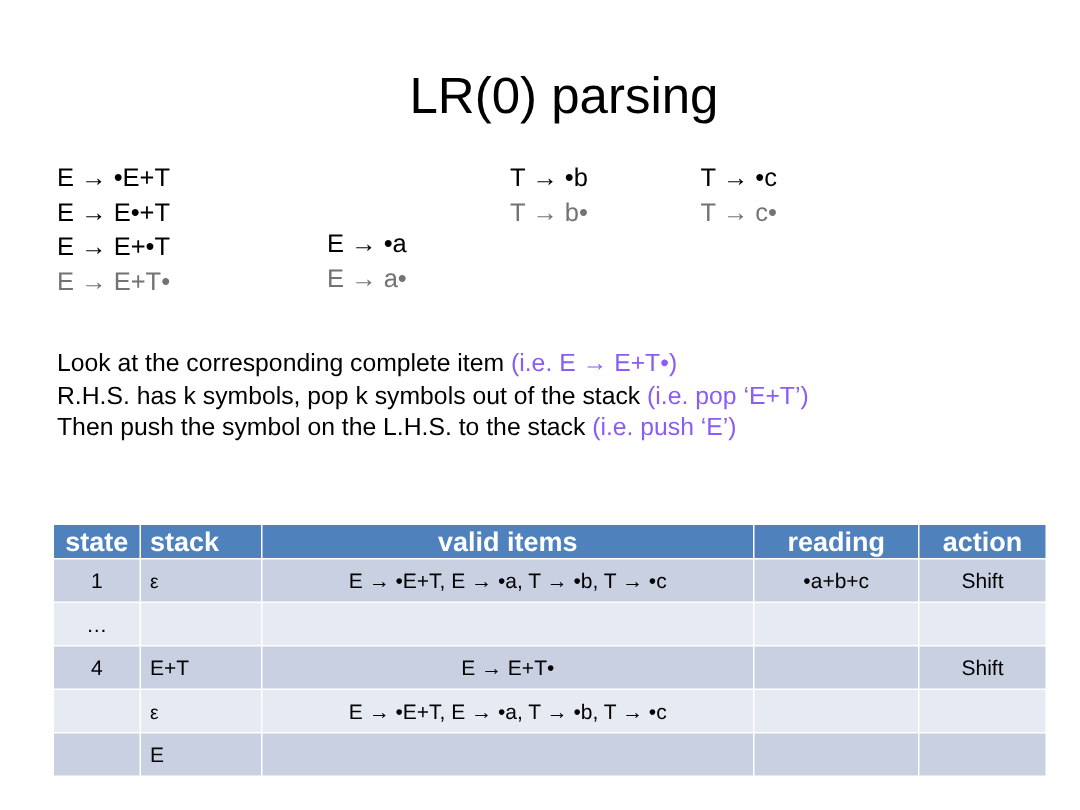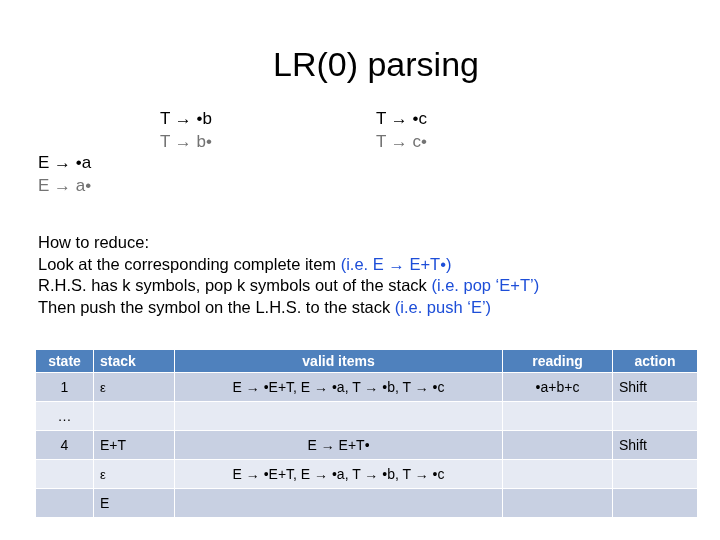--- a/index.html
+++ b/index.html
@@ -42,38 +42,38 @@
   .items-row {
     display: flex;
     white-space: nowrap;
   }
   .items-col {
     flex: 0 0 auto;
   }
   .col-w1 { width: 180px; }
   .col-w2 { width: 122px; margin-top: 44px; }
   .col-w3 { width: 127px; }
-  .col-w4 { width: 140px; text-align: right; }
+  .col-w4 { width: 140px; }
   .itm { display: block; }
   .itm-black { color: #000000; }
   .itm-blue  { color: #737373; }
 
   
   #explain {
     position: absolute;
     left: 38px;
     top: 232px;
     width: 650px;
     font-size: 16.5px;
     line-height: 21.5px;
     white-space: nowrap;
   }
   #explain .exp-line { display: block; }
   .exp-dark  { color: #000000; }
-  .exp-green { color: #1d4ed8; }
+  .exp-green { color: #8b5cf6; }
 
   
   #parse-table {
     position: absolute;
     left: 35px;
     top: 349px;
     width: 603px;
     border-collapse: separate;
     border-spacing: 1px;
     table-layout: fixed;
@@ -87,59 +87,64 @@
     vertical-align: middle;
     overflow: hidden;
     white-space: nowrap;
   }
   #parse-table thead th {
     background: #4F81BD;
     color: #ffffff;
     font-weight: bold;
     height: 22px;
     text-align: center;
-    font-size: 14px;
+    font-size: 18px;
   }
   #parse-table tbody td {
     height: 28px;
   }
   tr.row-dark td   { background: #C8D0E2; }
   tr.row-light td  { background: #E6EAF3; }
 
   .c-state  { width: 45px;  text-align: center; font-weight: bold; }
   .c-stack  { width: 68px;  text-align: left; padding-left: 10px; }
   .c-items  { width: 315px; text-align: center; padding-left: 9px; }
   .c-read   { width: 97px;  text-align: center; }
-  .c-action { width: 72px;  }
+  .c-action { width: 72px;  text-align: center; }
   .cell-eps  { font-size: 13px; }
 </style>
 </head>
 <body>
 
 <div id="slide-title">LR(0) parsing</div>
 
 <div id="items-block">
   <div class="items-row">
+    <div class="items-col col-w1">
+      <span class="itm itm-black">E → •E+T</span>
+      <span class="itm itm-black">E → E•+T</span>
+      <span class="itm itm-black">E → E+•T</span>
+      <span class="itm itm-blue">E → E+T•</span>
+    </div>
     <div class="items-col col-w2">
       <span class="itm itm-black">E → •a</span>
       <span class="itm itm-blue">E → a•</span>
     </div>
     <div class="items-col col-w3">
       <span class="itm itm-black">T → •b</span>
       <span class="itm itm-blue">T → b•</span>
     </div>
     <div class="items-col col-w4">
       <span class="itm itm-black">T → •c</span>
       <span class="itm itm-blue">T → c•</span>
     </div>
   </div>
 </div>
 
 <div id="explain">
-  <span class="exp-line exp-dark">How to reduce:</span>
 
   <span class="exp-line"><span class="exp-dark">Look at the corresponding complete item </span><span class="exp-green">(i.e. E → E+T•)</span></span>
 
   <span class="exp-line"><span class="exp-dark">R.H.S. has k symbols, pop k symbols out  of the stack </span><span class="exp-green">(i.e. pop ‘E+T’)</span></span>
 
 
   <span class="exp-line"><span class="exp-dark">Then push the symbol on the L.H.S. to the stack </span><span class="exp-green">(i.e. push ‘E’)</span></span>
 </div>
 
 <table id="parse-table">

